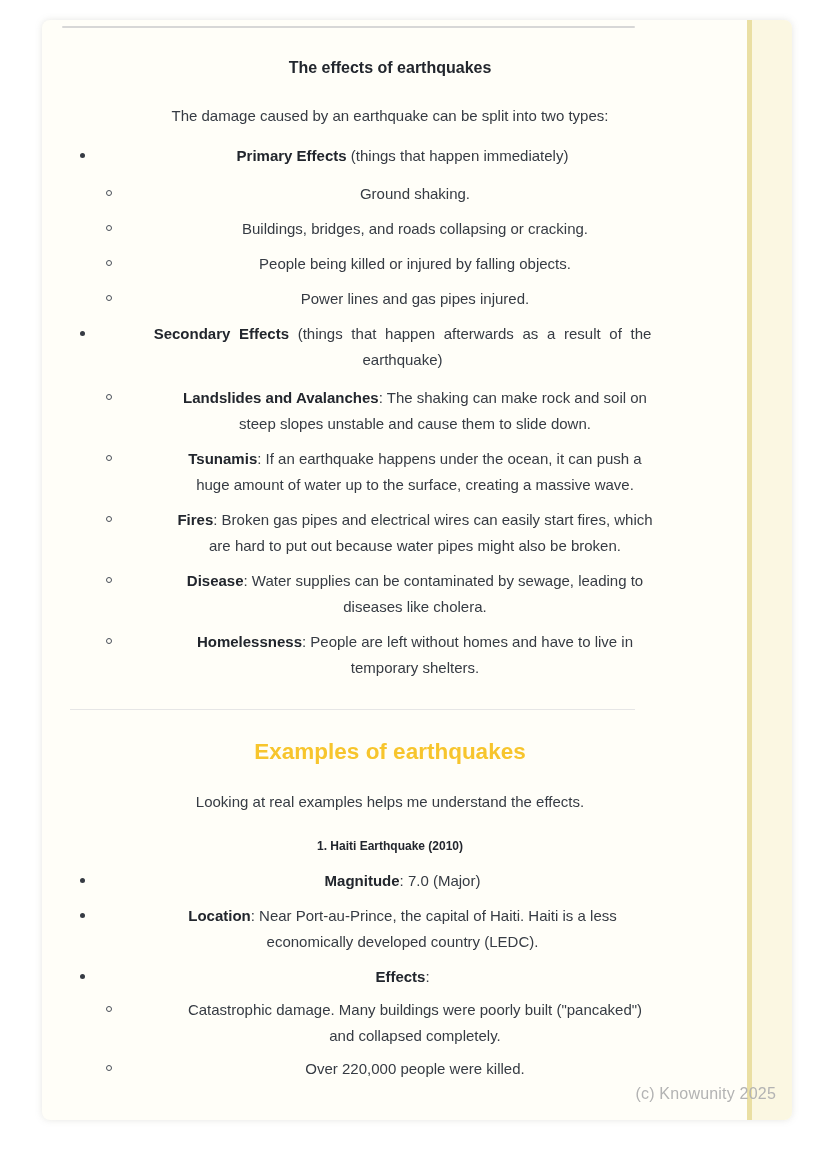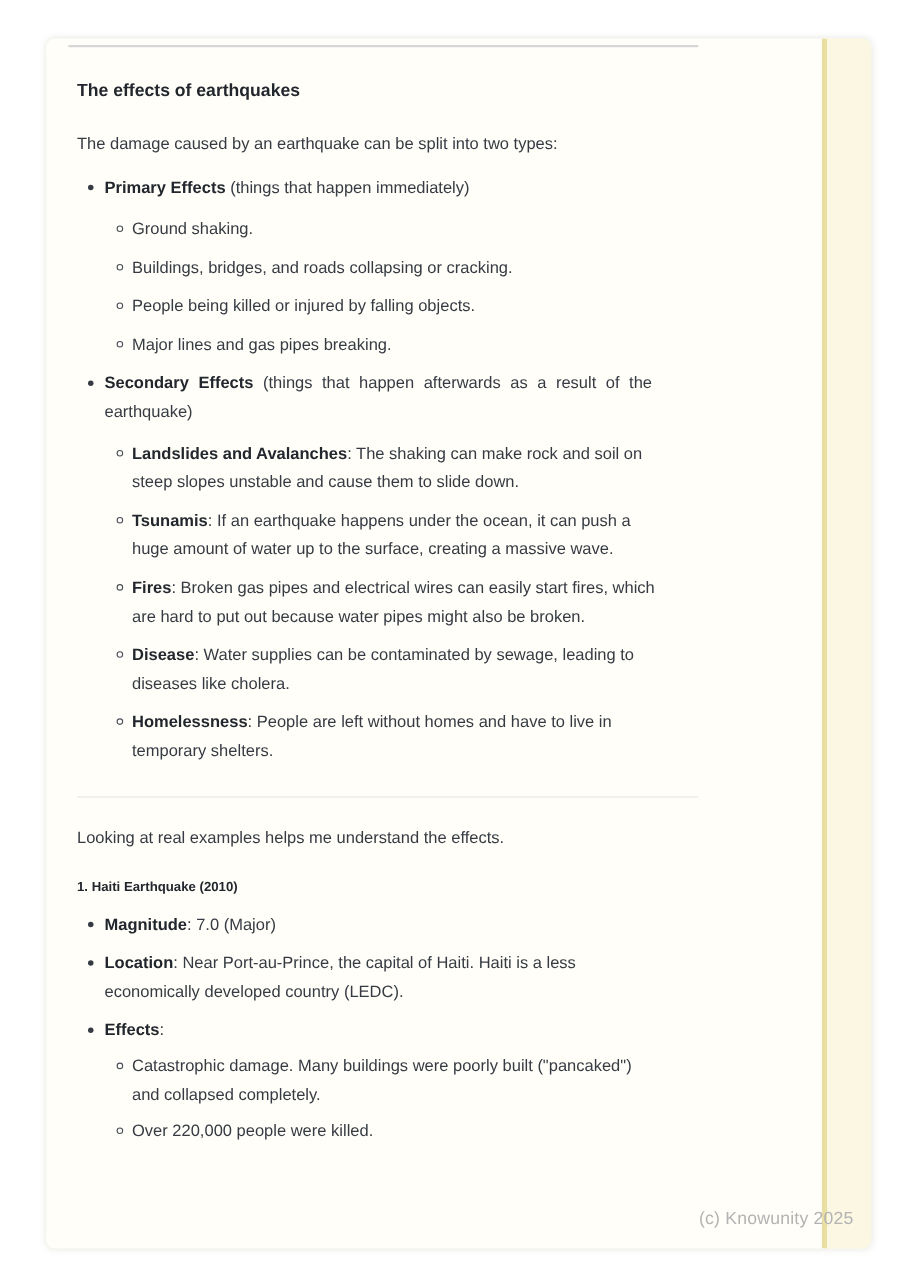--- a/index.html
+++ b/index.html
@@ -5,24 +5,25 @@
   * { box-sizing: border-box; }
   html, body { margin: 0; padding: 0; }
   body {
     width: 828px; height: 1171px;
     background: #ffffff;
     font-family: "Liberation Sans", sans-serif;
     position: relative;
     overflow: hidden;
   }
   .page {
-    position: absolute; left: 42px; top: 35px;
+    position: absolute; left: 42px; top: 20px;
     width: 750px; height: 1100px;
     border-radius: 8px;
     box-shadow: 0 0 7px rgba(140,140,125,0.22);
+    text-align: center;
   }
   .accent-strip {
     position: absolute; top: 0; right: 0; bottom: 0;
     width: 45px;
     border-left-width: 5px; border-left-style: solid;
     border-radius: 0 8px 8px 0;
   }
   .content {
     position: relative;
     margin-left: 28px; width: 640px;
@@ -86,21 +87,21 @@
 
     <p class="intro" data-bind="effects_section.intro">The damage caused by an earthquake can be split into two types:</p>
 
     <ul class="l1">
       <li>
         <span class="b" data-bind="effects_section.primary.label_bold">Primary Effects</span><span data-bind="effects_section.primary.label_rest"> (things that happen immediately)</span>
         <ul class="l2">
           <li><span data-bind="effects_section.primary.items.0">Ground shaking.</span></li>
           <li><span data-bind="effects_section.primary.items.1">Buildings, bridges, and roads collapsing or cracking.</span></li>
           <li><span data-bind="effects_section.primary.items.2">People being killed or injured by falling objects.</span></li>
-          <li><span data-bind="effects_section.primary.items.3">Major lines and gas pipes breaking.</span></li>
+          <li><span data-bind="effects_section.primary.items.3">Power lines and gas pipes injured.</span></li>
         </ul>
       </li>
       <li class="justify">
         <span class="b" data-bind="effects_section.secondary.label_bold">Secondary Effects</span><span data-bind="effects_section.secondary.label_rest"> (things that happen afterwards as a result of the
 earthquake)</span>
         <ul class="l2">
           <li><span class="b" data-bind="effects_section.secondary.items.1.bold">Landslides and Avalanches</span><span data-bind="effects_section.secondary.items.1.rest">: The shaking can make rock and soil on
 steep slopes unstable and cause them to slide down.</span></li>
           <li><span class="b" data-bind="effects_section.secondary.items.0.bold">Tsunamis</span><span data-bind="effects_section.secondary.items.0.rest">: If an earthquake happens under the ocean, it can push a
 huge amount of water up to the surface, creating a massive wave.</span></li>
@@ -109,20 +110,21 @@
           <li><span class="b" data-bind="effects_section.secondary.items.3.bold">Disease</span><span data-bind="effects_section.secondary.items.3.rest">: Water supplies can be contaminated by sewage, leading to
 diseases like cholera.</span></li>
           <li><span class="b" data-bind="effects_section.secondary.items.4.bold">Homelessness</span><span data-bind="effects_section.secondary.items.4.rest">: People are left without homes and have to live in
 temporary shelters.</span></li>
         </ul>
       </li>
     </ul>
 
     <hr class="divider">
 
+    <h2 class="examples" data-bind="examples_section.heading" style="color: rgb(247, 197, 45);">Examples of earthquakes</h2>
 
     <p class="intro2" data-bind="examples_section.intro">Looking at real examples helps me understand the effects.</p>
 
     <h4 class="example-title" data-bind="examples_section.example1.title">1. Haiti Earthquake (2010)</h4>
 
     <ul class="l1 facts">
       <li><span class="b" data-bind="examples_section.example1.facts.0.bold">Magnitude</span><span data-bind="examples_section.example1.facts.0.rest">: 7.0 (Major)</span></li>
       <li><span class="b" data-bind="examples_section.example1.facts.1.bold">Location</span><span data-bind="examples_section.example1.facts.1.rest">: Near Port-au-Prince, the capital of Haiti. Haiti is a less
 economically developed country (LEDC).</span></li>
       <li>

